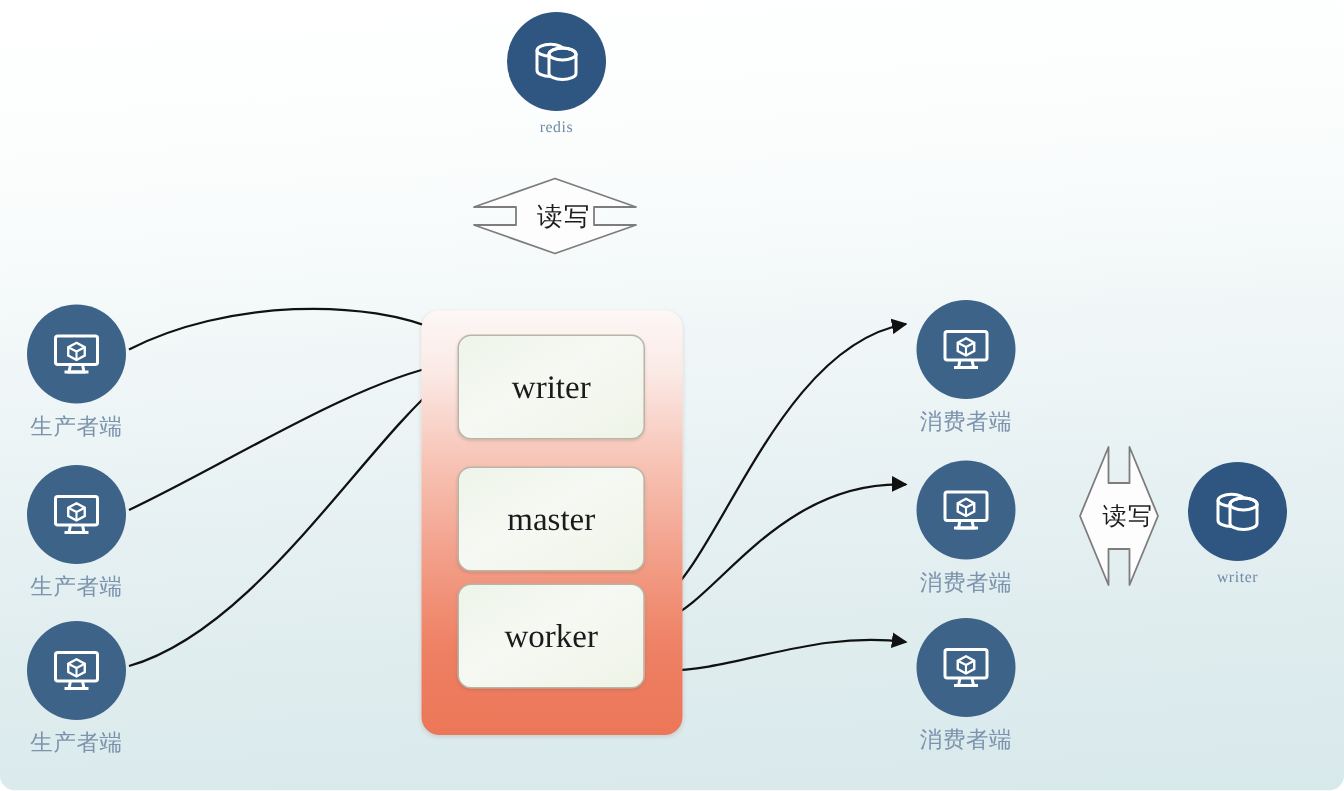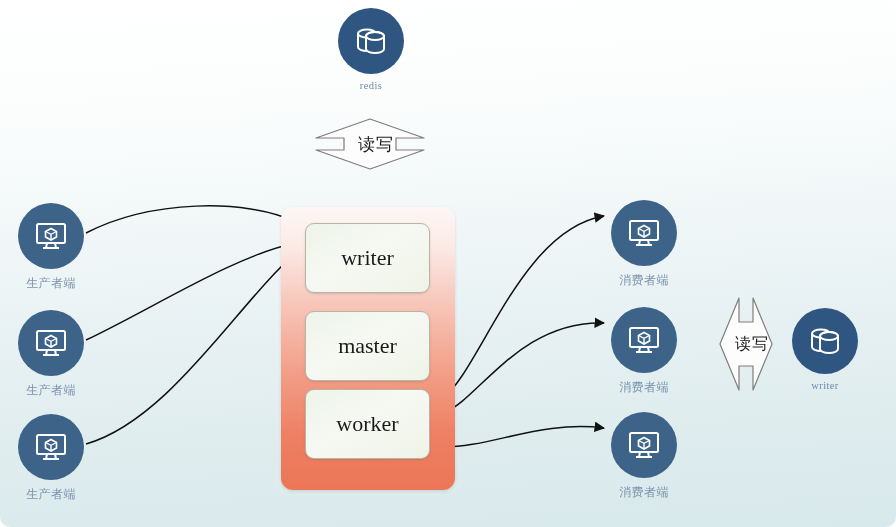--- a/index.html
+++ b/index.html
@@ -41,21 +41,21 @@
     box-sizing: border-box;
   }
   .disc.db { background: #2f5680; }
   .node-label {
     margin-top: 6px;
     font-size: 10.5px;
     color: #6f8aa6;
     letter-spacing: 0.4px;
     white-space: nowrap;
   }
-  .node-label.cn { color: #7b93ad; font-size: 12px; }
+  .node-label.cn { color: #7b93ad; font-size: 15px; }
 
   
   #cluster {
     position: absolute;
     left: 281px;
     top: 207px;
     width: 174px;
     height: 283px;
     border-radius: 12px;
     background: linear-gradient(180deg,

